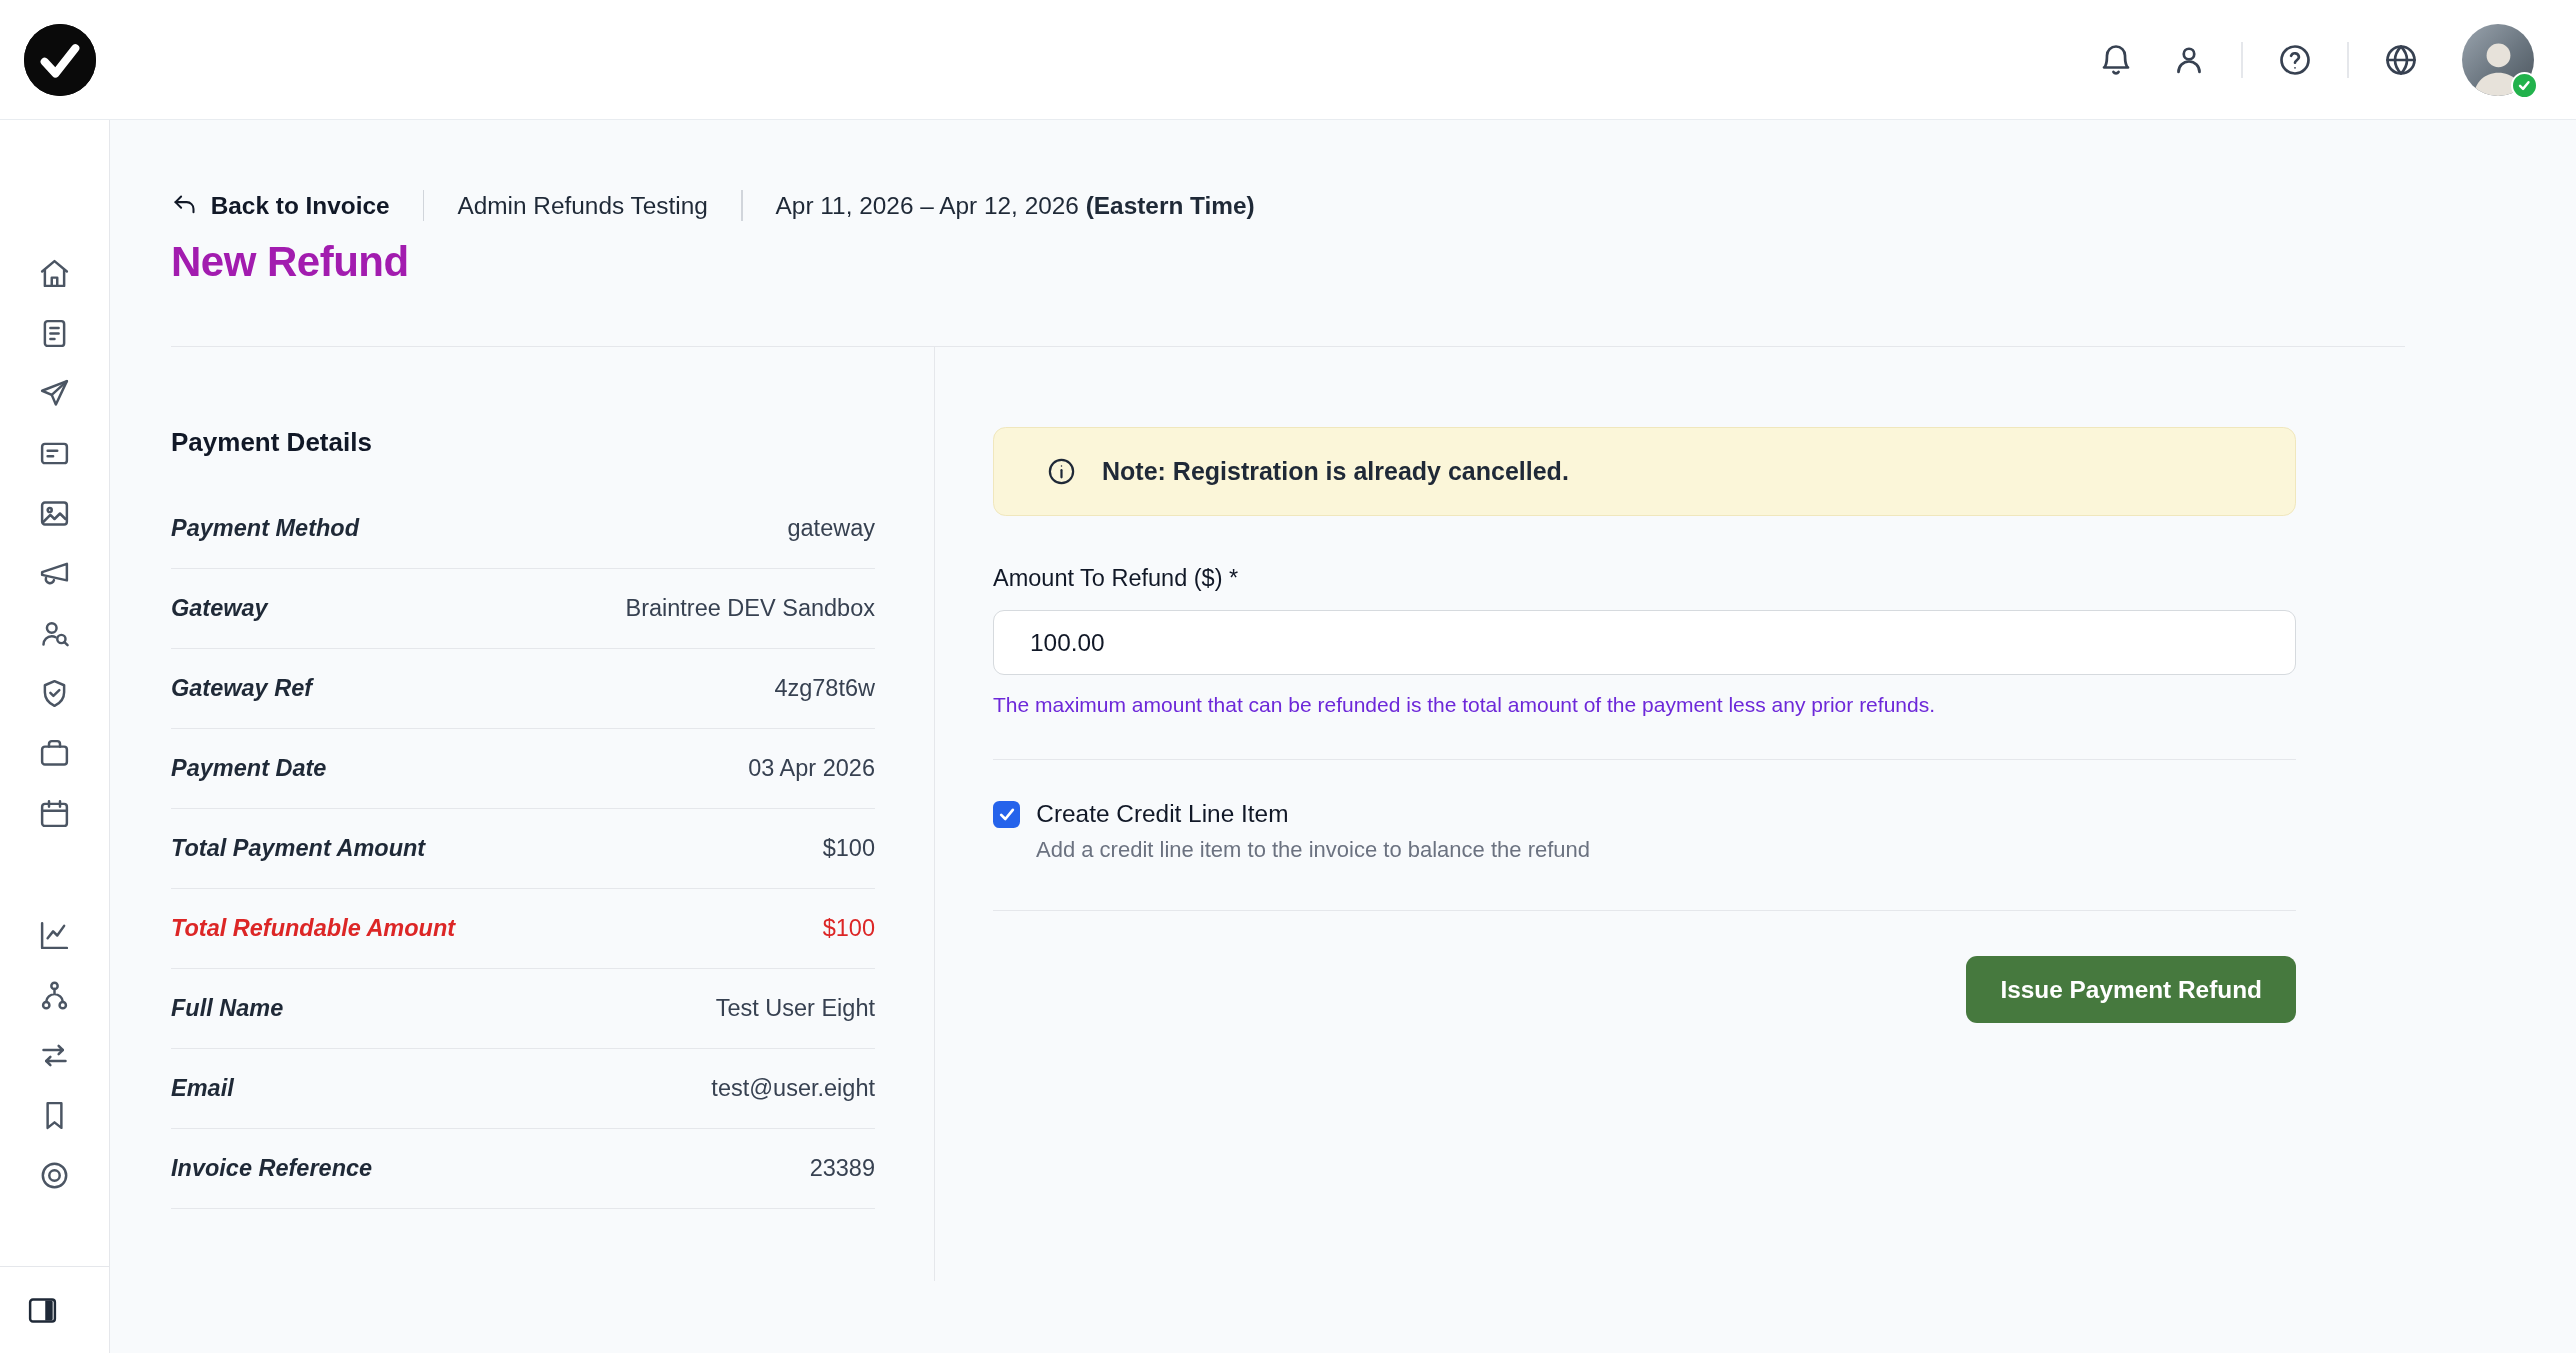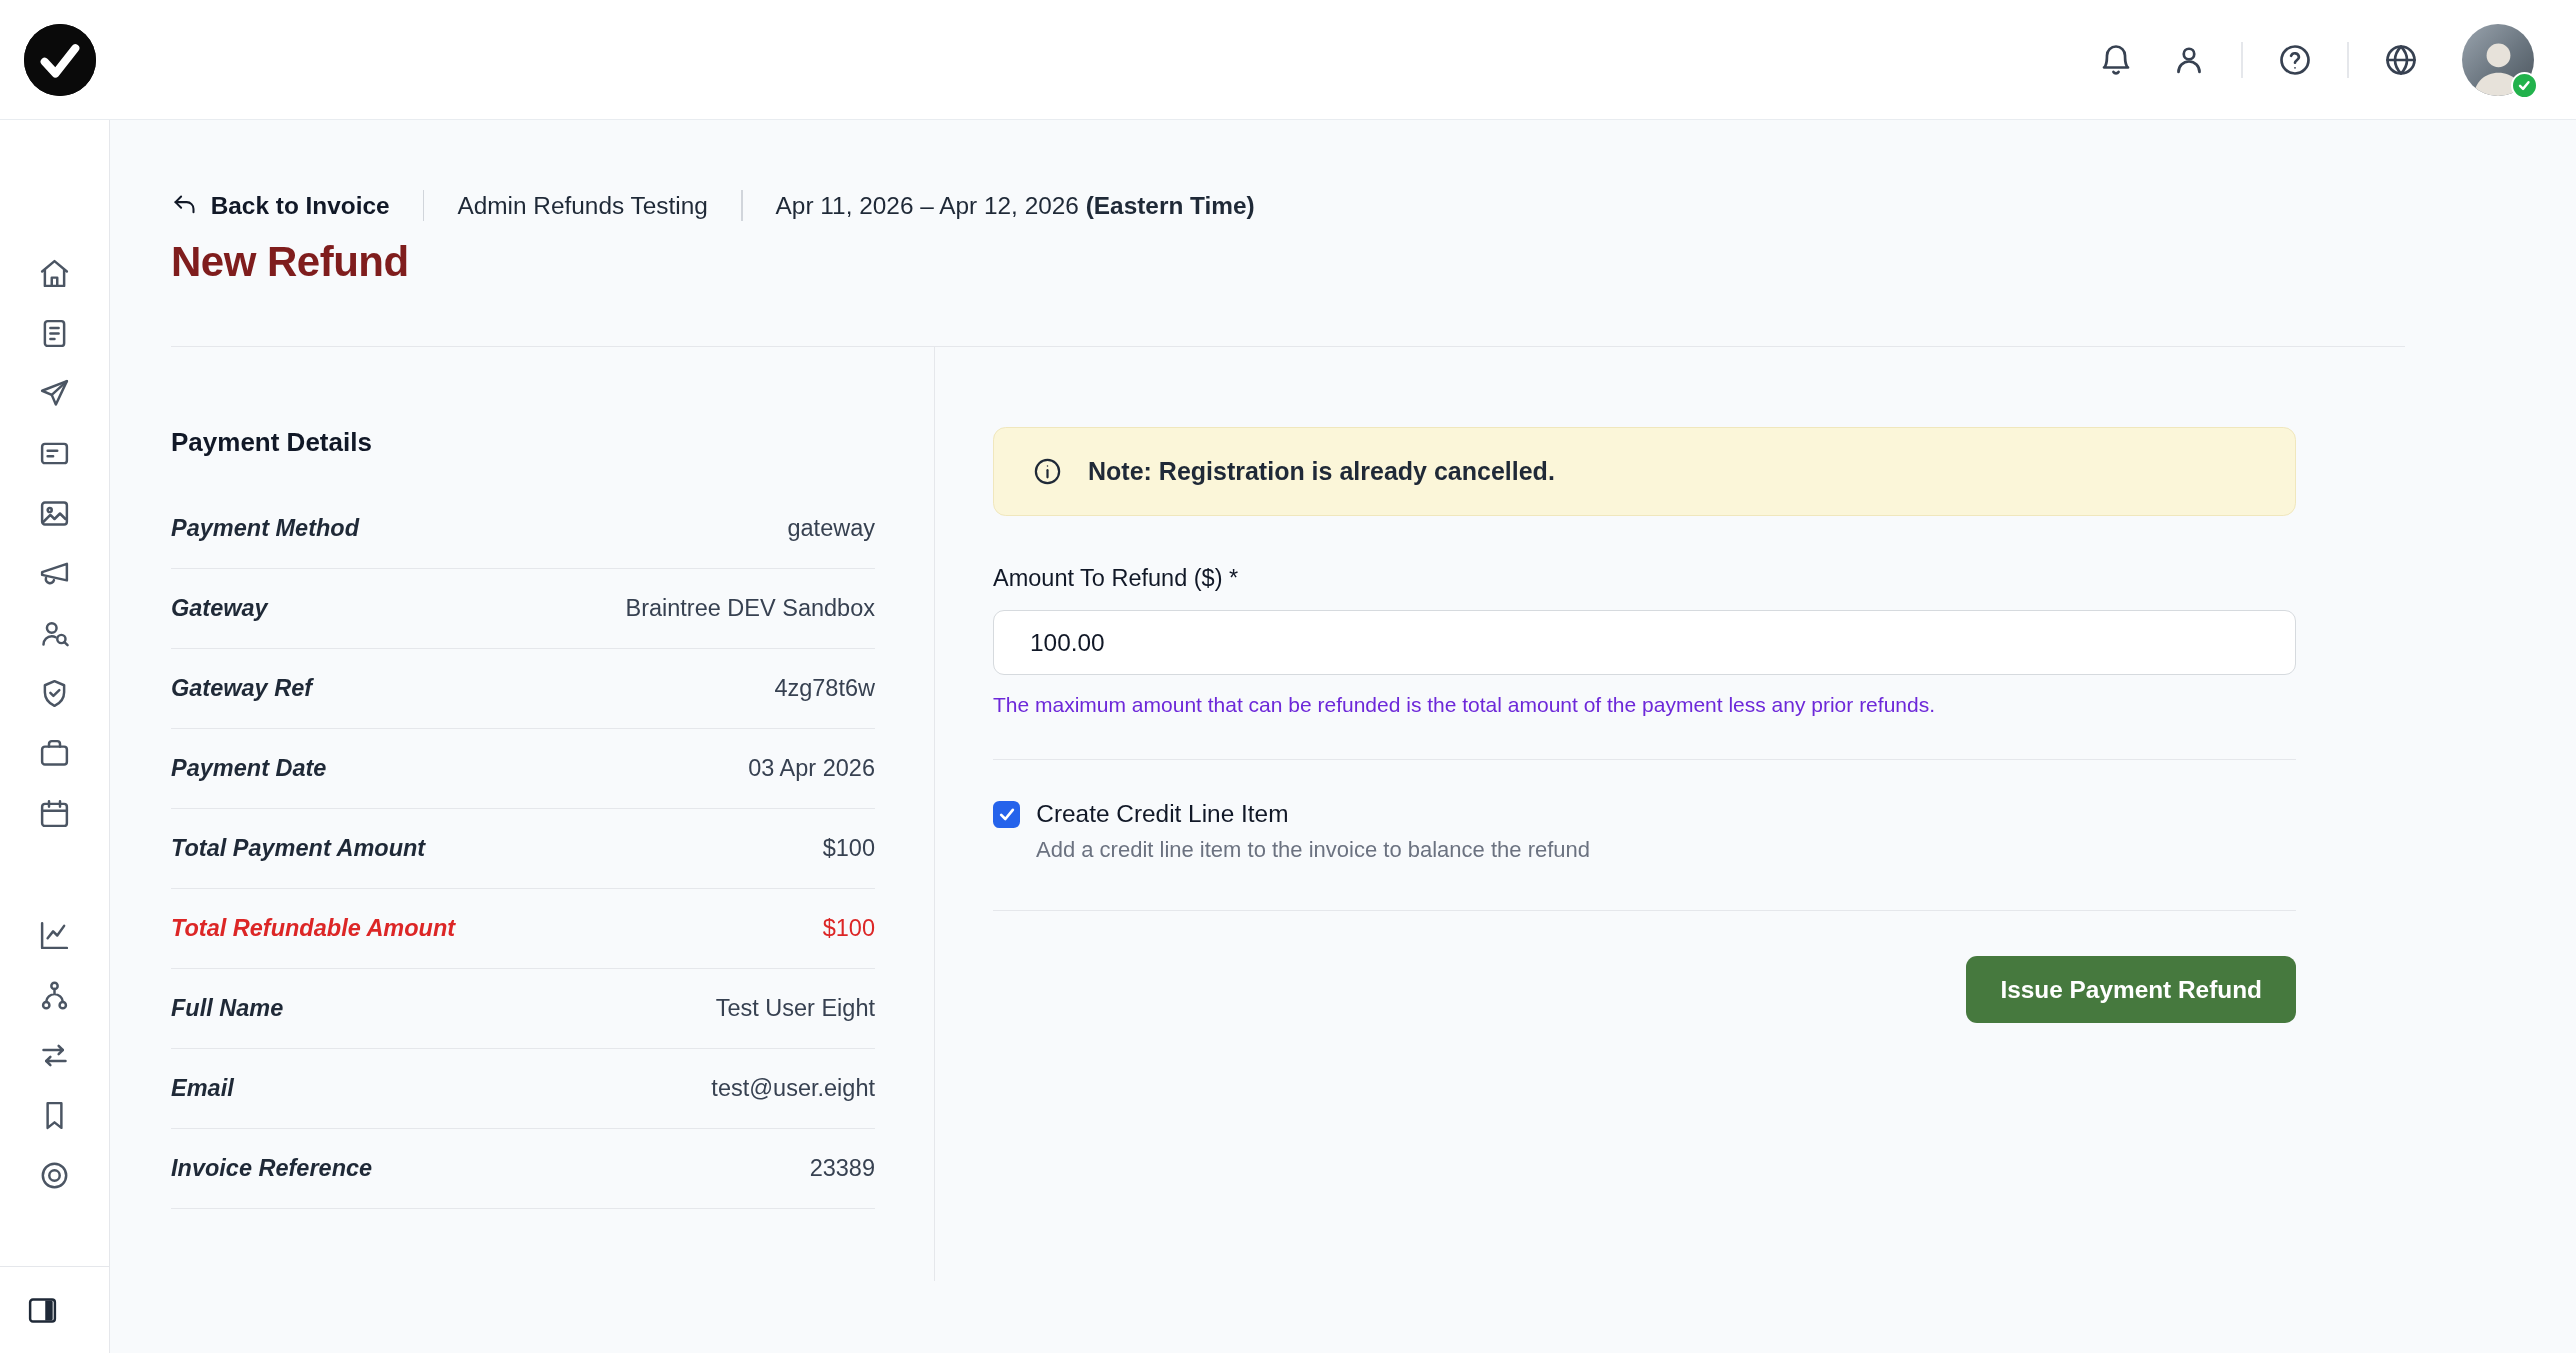--- a/index.html
+++ b/index.html
@@ -39,39 +39,39 @@
 
   .main { flex:1; background:#f8fafc; padding:69px 171px 0 61px; }
 
   
   .breadcrumb { display:flex; align-items:center; gap:33px; font-size:24.4px; height:33px; }
   .back-link { display:flex; align-items:center; gap:12.7px; font-weight:700; color:#111827; cursor:pointer; }
   .crumb-sep { width:1.8px; height:31px; background:#d1d5db; }
   .crumb-context { color:#1f2937; }
   .crumb-date { color:#1f2937; }
   .crumb-date b { font-weight:700; }
-  .page-title { margin-top:16.3px; font-size:42px; font-weight:700; letter-spacing:-0.5px; color:#7f1d1d; }
+  .page-title { margin-top:16.3px; font-size:42px; font-weight:700; letter-spacing:-0.5px; color:#a21caf; }
   .title-rule { margin-top:60px; border:0; border-top:1.8px solid #e5e7eb; }
 
   
   .columns { display:flex; margin-top:0; }
   .left-col { width:764px; flex:0 0 auto; border-right:1.8px solid #e5e7eb; padding-right:59px; padding-bottom:72px; }
   .right-col { flex:1; padding-left:58px; padding-right:109px; }
 
   .col-heading { margin:80px 0 31px; font-size:26px; font-weight:700; color:#111827; }
   .col-heading.first { margin-top:80px; }
   .detail-row { display:flex; justify-content:space-between; align-items:center;
                 height:80px; border-bottom:1.8px solid #e5e7eb; font-size:23.5px; }
   .detail-row .lbl { font-weight:700; color:#1f2937;font-style:italic; }
   .detail-row .val { color:#374151; }
   .detail-row.highlight .lbl, .detail-row.highlight .val { color:#dc2626; }
 
   
   .note-banner { margin-top:80px; min-height:89px; background:#fbf6d9; border:1.8px solid #f0e7bd;
-                 border-radius:12.7px; display:flex; align-items:center; gap:25px; padding:0 38px; }
+                 border-radius:12.7px; display:flex; align-items:center; gap:25px; padding:0 52px; }
   .note-text { font-size:25px; font-weight:700; color:#1f2937; }
   .note-icon { color:#1f2937; display:flex; }
 
   .amount-label { margin-top:49px; font-size:23.5px; color:#111827; }
   .amount-input { margin-top:18px; width:100%; height:65px; border:1.8px solid #d6dade; border-radius:11px;
                   background:#ffffff; font-size:24.4px; color:#111827; padding:0 36px;
                   font-family:"Liberation Sans", sans-serif; outline:none; }
   .input-help { margin-top:18px; font-size:21px; color:#6d28d9; }
   .form-rule { margin-top:42px; border:0; border-top:1.8px solid #e5e7eb; }
 

